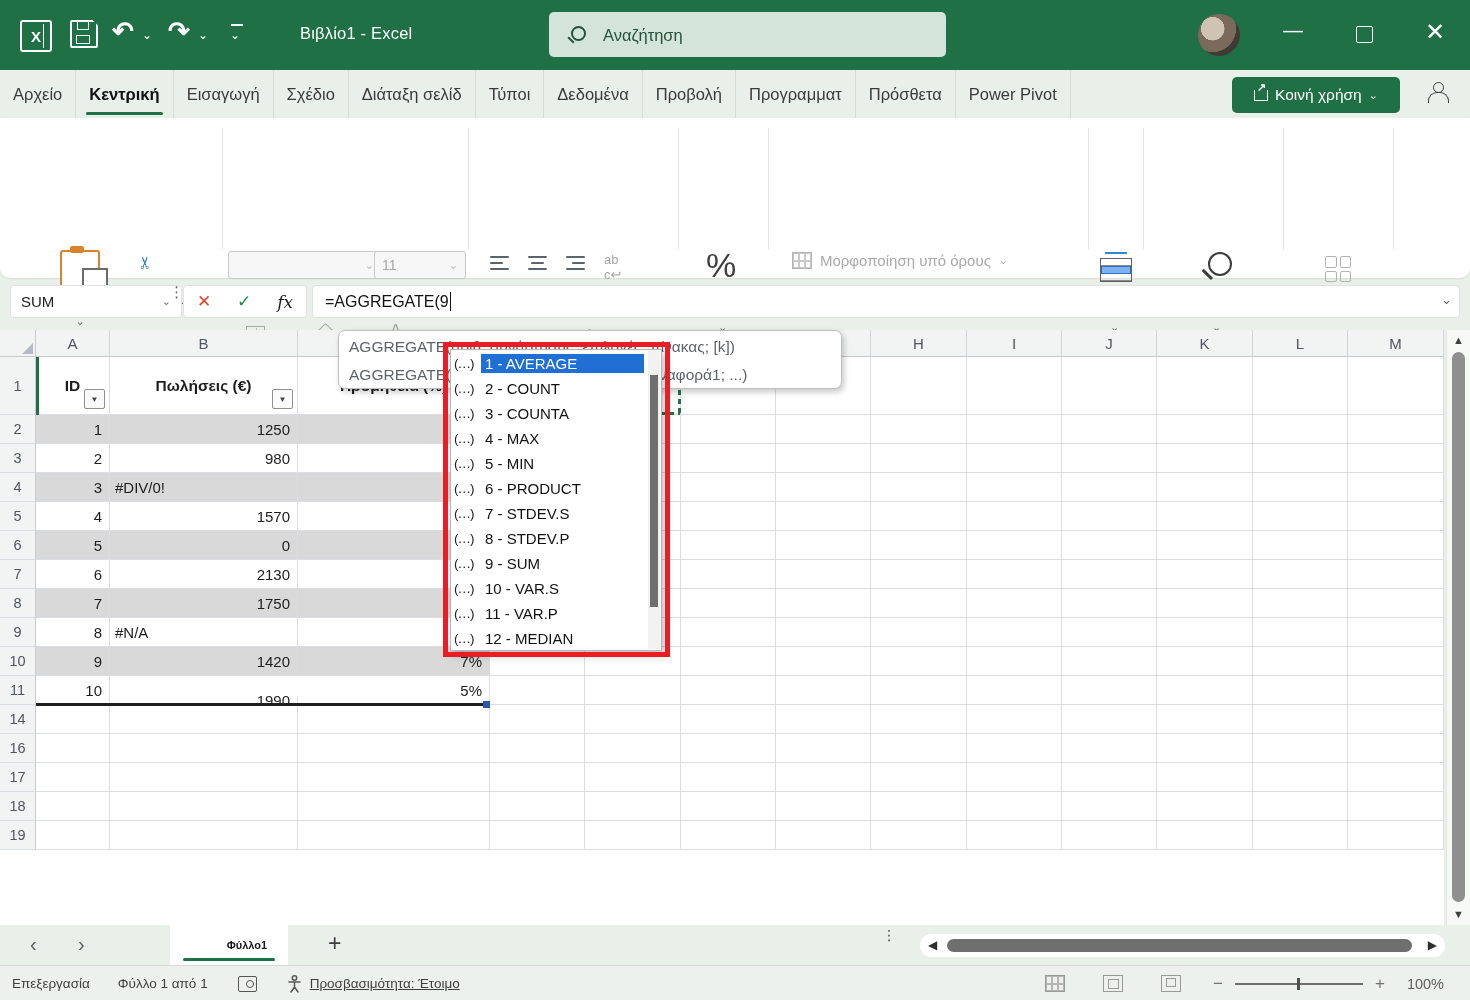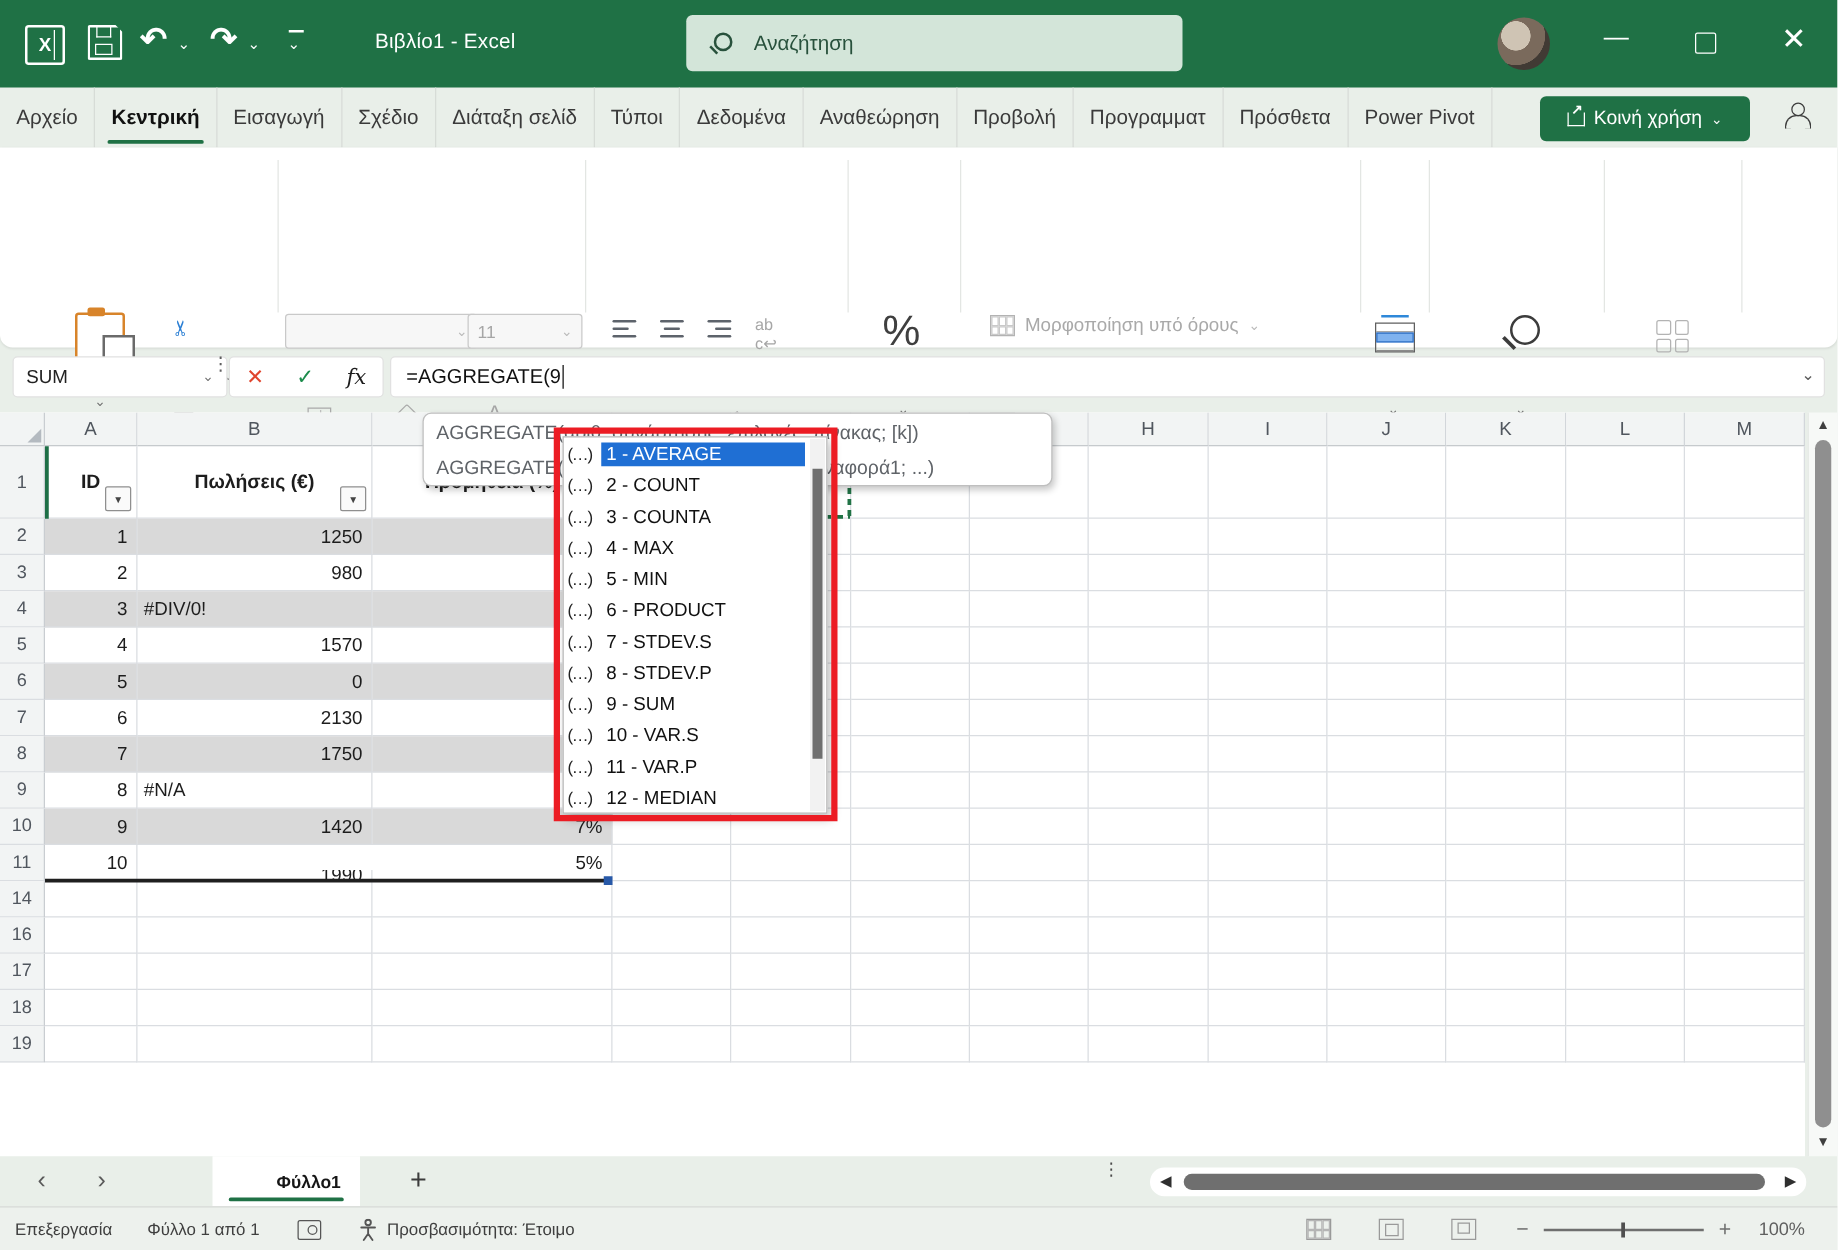--- a/index.html
+++ b/index.html
@@ -150,21 +150,21 @@
   #redbox{left:443px;top:342px;width:227px;height:315px;border:5.5px solid #ec1c24;z-index:60;box-sizing:border-box;pointer-events:none;}
   
   #vscroll{left:1446px;top:330px;width:24px;height:595px;background:#f7f9f7;border-left:1px solid #e2e6e2;}
   #vs-up{left:6px;top:4px;color:#3f3f3f;font-size:11px;}
   #vs-thumb{left:5px;top:22px;width:13px;height:550px;background:#8f8f8f;border-radius:7px;}
   #vs-down{left:6px;top:578px;color:#3f3f3f;font-size:11px;}
   
   #sheetbar{left:0;top:925px;width:1470px;height:40px;}
   .navarr{color:#5a5a5a;font-size:20px;}
   #sheettab{left:170px;top:0px;width:82px;height:40px;background:#fff;display:flex;align-items:center;justify-content:center;
-            font-size:14px;font-weight:bold;color:#161616;position:absolute;padding-left:36px;}
+            font-size:11px;font-weight:bold;color:#161616;position:absolute;padding-left:36px;}
   #sheettab::after{content:"";position:absolute;left:13px;right:13px;bottom:4px;height:3.5px;background:#1f7145;border-radius:2px;}
   #addsheet{left:328px;top:5px;color:#3c3c3c;font-size:23px;}
   #hdots{left:882px;top:6px;color:#4a4a4a;font-size:14px;line-height:9px;}
   #hscroll{left:920px;top:9px;width:525px;height:23px;background:#fff;border-radius:12px;}
   #hs-left{position:absolute;left:8px;top:4px;color:#2f2f2f;font-size:12px;}
   #hs-right{position:absolute;right:8px;top:4px;color:#2f2f2f;font-size:12px;}
   #hs-thumb{position:absolute;left:27px;top:5px;width:465px;height:13px;background:#6f6f6f;border-radius:7px;}
   
   #statusbar{left:0;top:965px;width:1470px;height:35px;background:#edf1ed;border-top:1px solid #d6d9d6;
              display:flex;align-items:center;font-size:13.5px;color:#3f3f3f;}
@@ -207,21 +207,20 @@
 </div>
 
 <div id="tabsrow" class="abs">
     <div class="rtab">Αρχείο</div>
     <div class="rtab active">Κεντρική</div>
     <div class="rtab">Εισαγωγή</div>
     <div class="rtab">Σχέδιο</div>
     <div class="rtab">Διάταξη σελίδ</div>
     <div class="rtab">Τύποι</div>
     <div class="rtab">Δεδομένα</div>
-    <div class="rtab">Αναθεώρηση</div>
     <div class="rtab">Προβολή</div>
     <div class="rtab">Προγραμματ</div>
     <div class="rtab">Πρόσθετα</div>
     <div class="rtab">Power Pivot</div>
   </div>
 <div id="sharebtn" class="abs">
   <span id="share-glyph"></span>
   <span>Κοινή χρήση</span>
   <span style="font-size:11px;">⌄</span>
 </div>
@@ -780,21 +779,21 @@
 </div>
 
 <div id="statusbar" class="abs">
   <span style="margin-left:12px;">Επεξεργασία</span>
   <span style="margin-left:28px;">Φύλλο 1 από 1</span>
   <span id="macro-ico" style="margin-left:30px;"></span>
   <svg style="margin-left:30px;" width="15" height="18" viewBox="0 0 15 18">
     <circle cx="7.5" cy="3" r="2.2" fill="none" stroke="#555" stroke-width="1.5"></circle>
     <path d="M2 7 h11 M7.5 7 v5 M7.5 12 L4 17 M7.5 12 L11 17" fill="none" stroke="#555" stroke-width="1.5" stroke-linecap="round"></path>
   </svg>
-  <span style="margin-left:8px;">Προσβασιμότητα: Έτοιμο</span>
+  <span style="margin-left:8px;text-decoration:underline;">Προσβασιμότητα: Έτοιμο</span>
   <span style="flex:1;"></span>
   <span id="view-grid" class="viewico">
       <i></i>
       <i></i>
       <i></i>
       <i></i>
       <i></i>
       <i></i>
     </span>
   <span id="view-page" class="viewico" style="margin-left:38px;">

